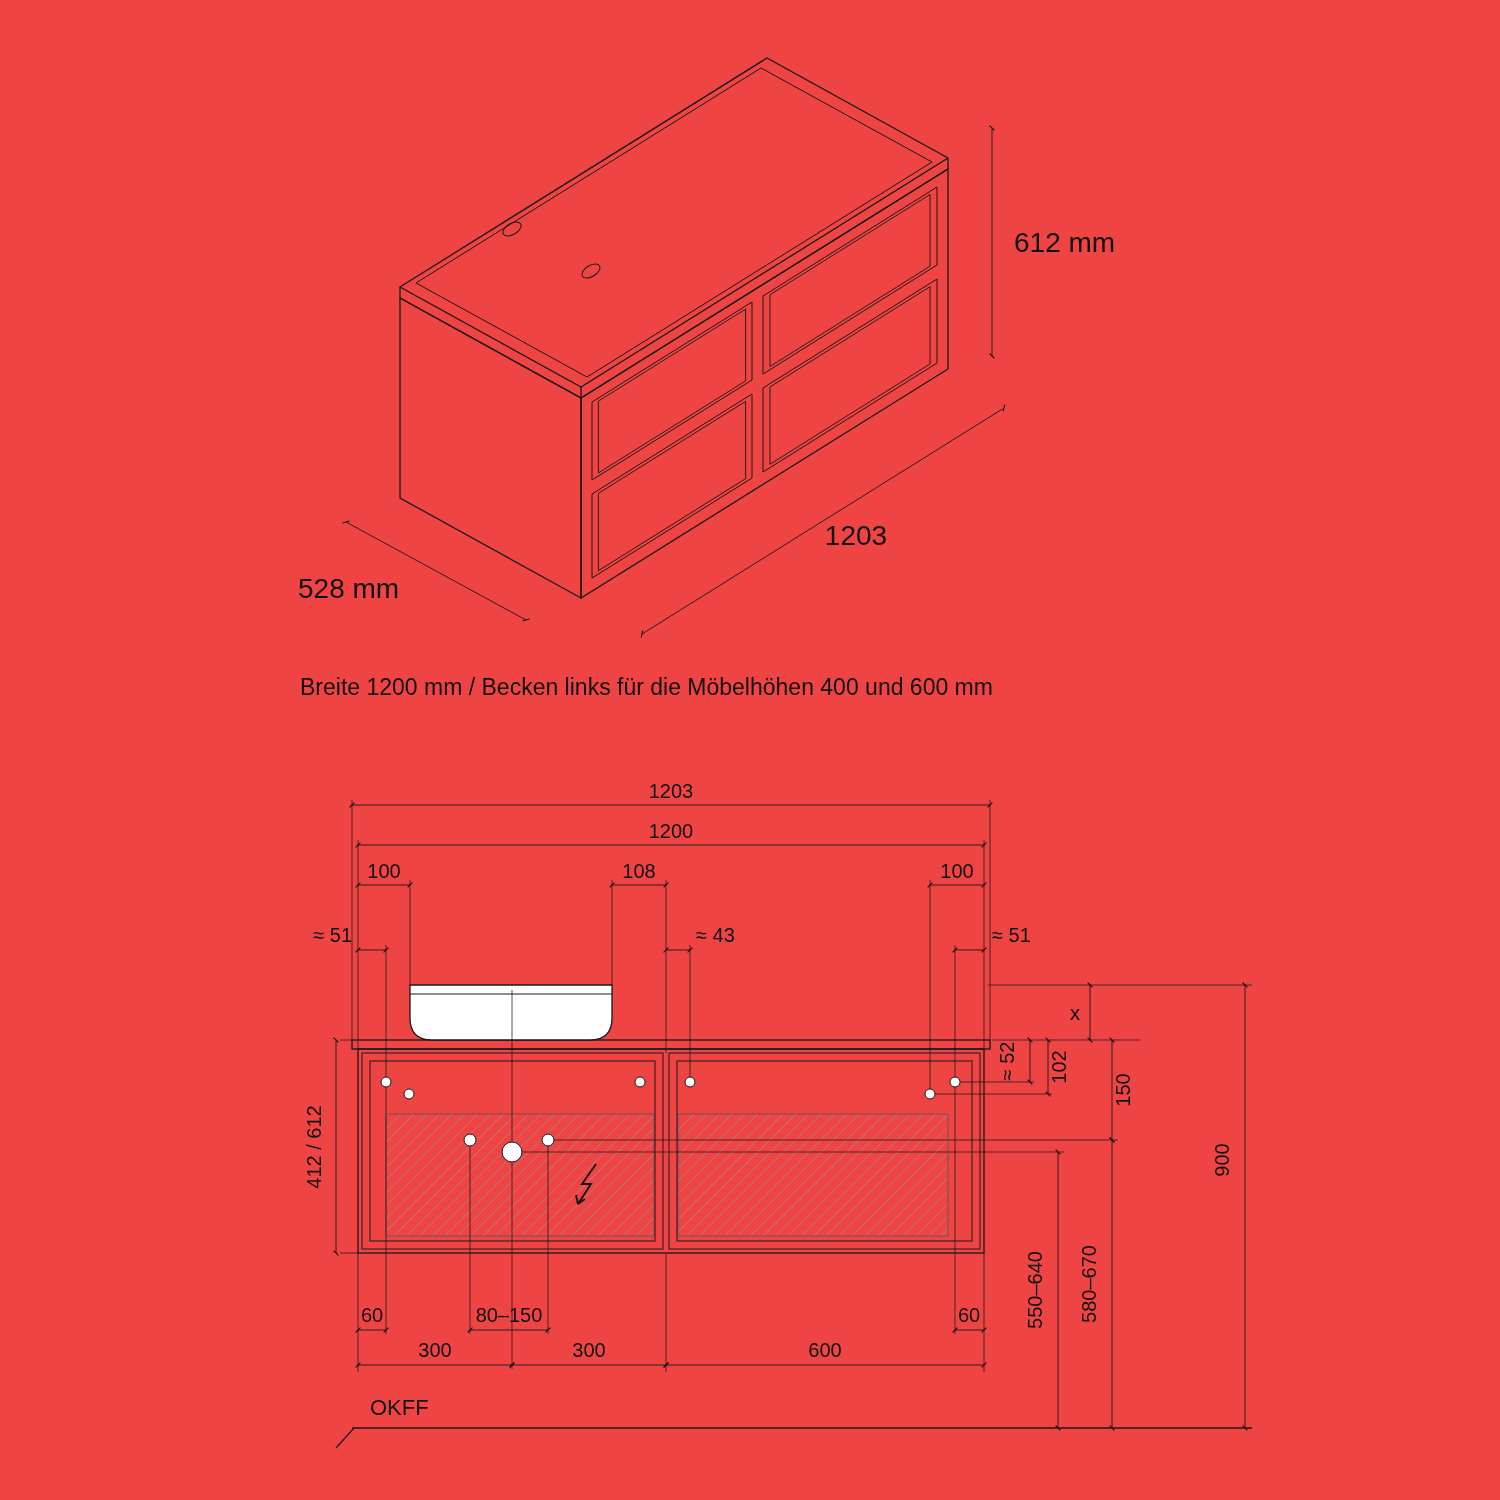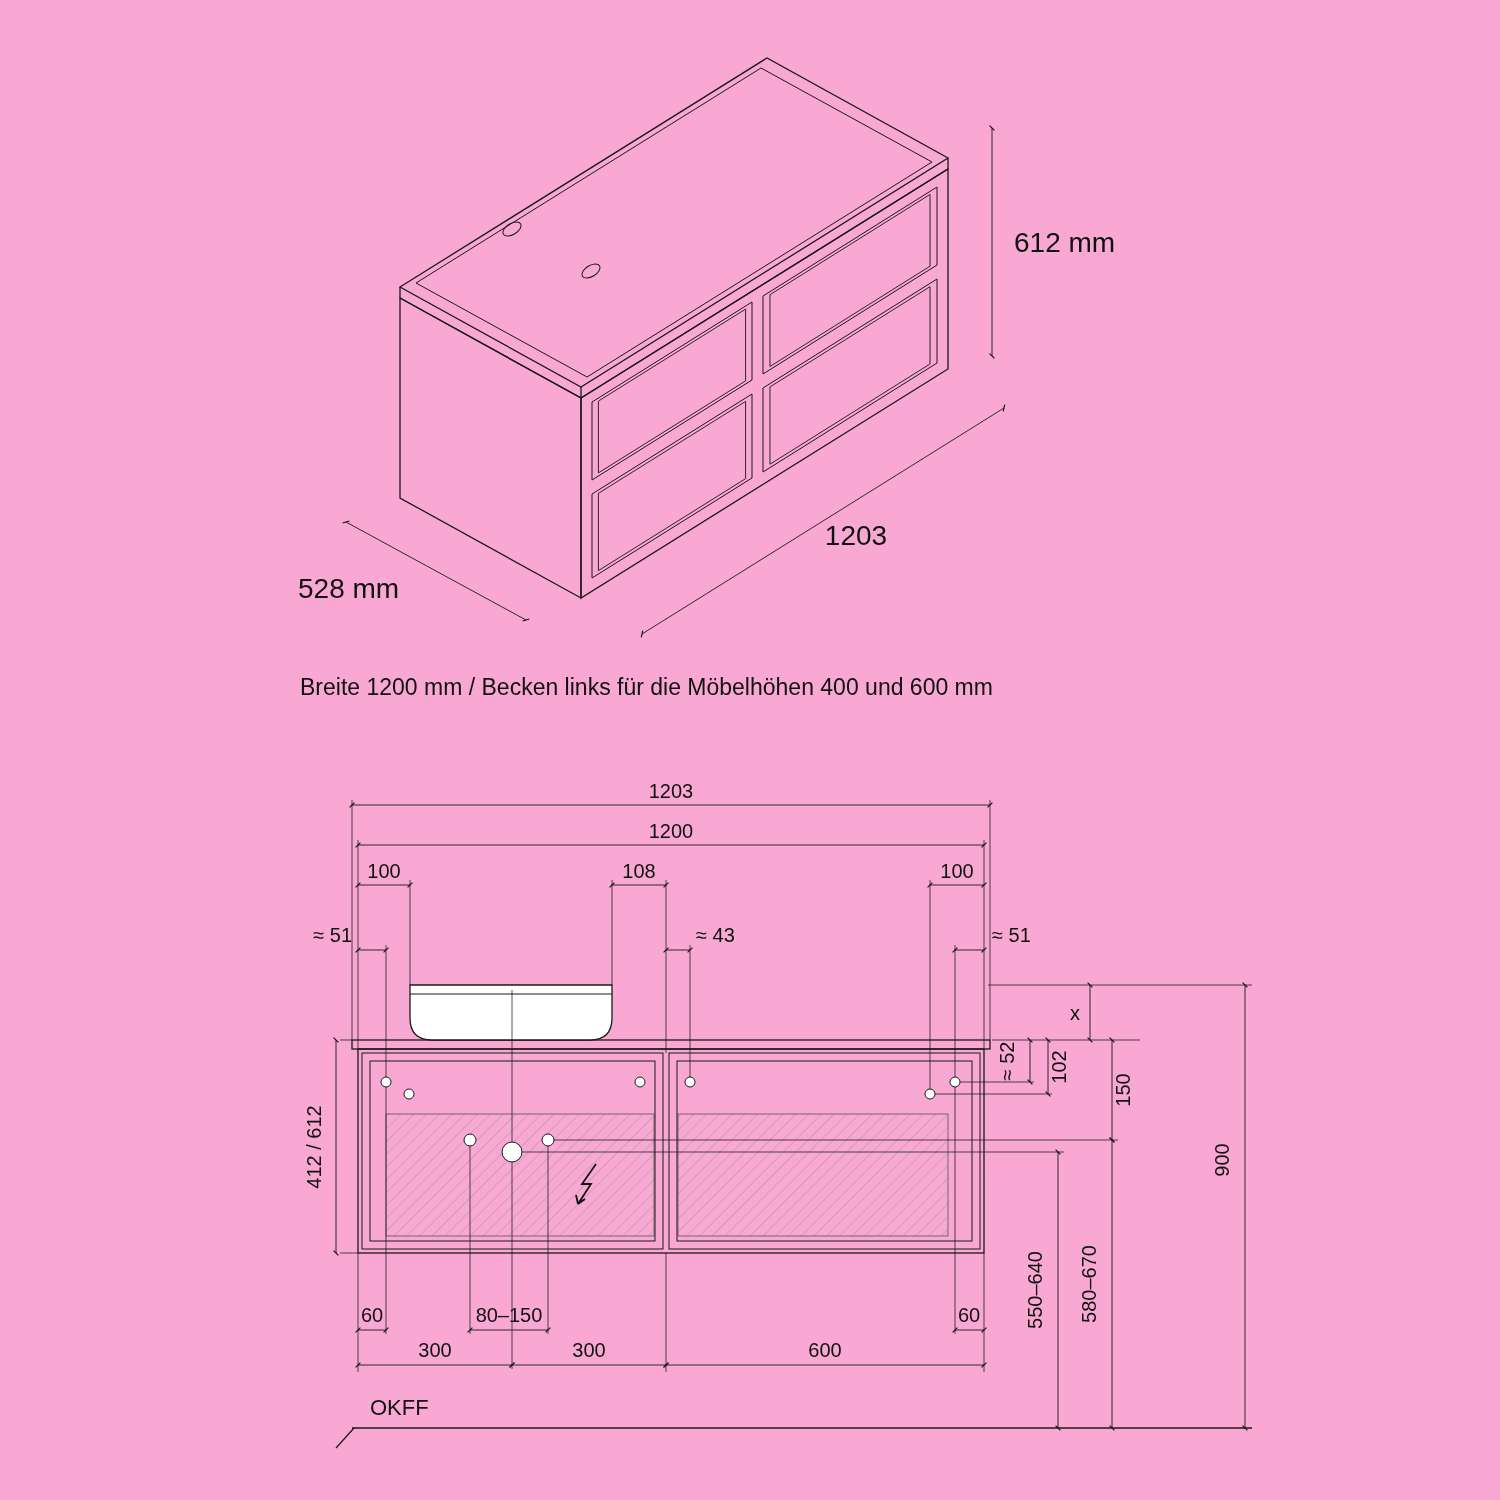--- a/index.html
+++ b/index.html
@@ -1,16 +1,16 @@
 <!DOCTYPE html>
 <html><head>
 <meta charset="utf-8">
 <style>
   html, body { margin: 0; padding: 0; background: #ffffff; }
-  .stage { width: 1500px; height: 1500px; background: #f9a8d4; position: relative; text-align: center; }
+  .stage { width: 1500px; height: 1500px; background: #ef4444; position: relative; text-align: center; }
   svg { display: block; }
   .ln  { stroke: #1a1a1a; stroke-width: 1.3; fill: none; stroke-linejoin: miter; }
   .ln2 { stroke: #1a1a1a; stroke-width: 1.0; fill: none; }
   .xln { stroke: #1a1a1a; stroke-width: 0.75; fill: none; }
   .dim { stroke: #1a1a1a; stroke-width: 0.9; fill: none;
          marker-start: url(#tk); marker-end: url(#tk); }
   .hatchbox { fill: url(#hatch); stroke: #555; stroke-width: 0.8; }
   .whitefill { fill: #ffffff; stroke: #1a1a1a; }
   .lbl   { font: 20px "Liberation Sans", sans-serif; fill: #111; }
   .lblm  { font: 20px "Liberation Sans", sans-serif; fill: #111; text-anchor: middle; }

